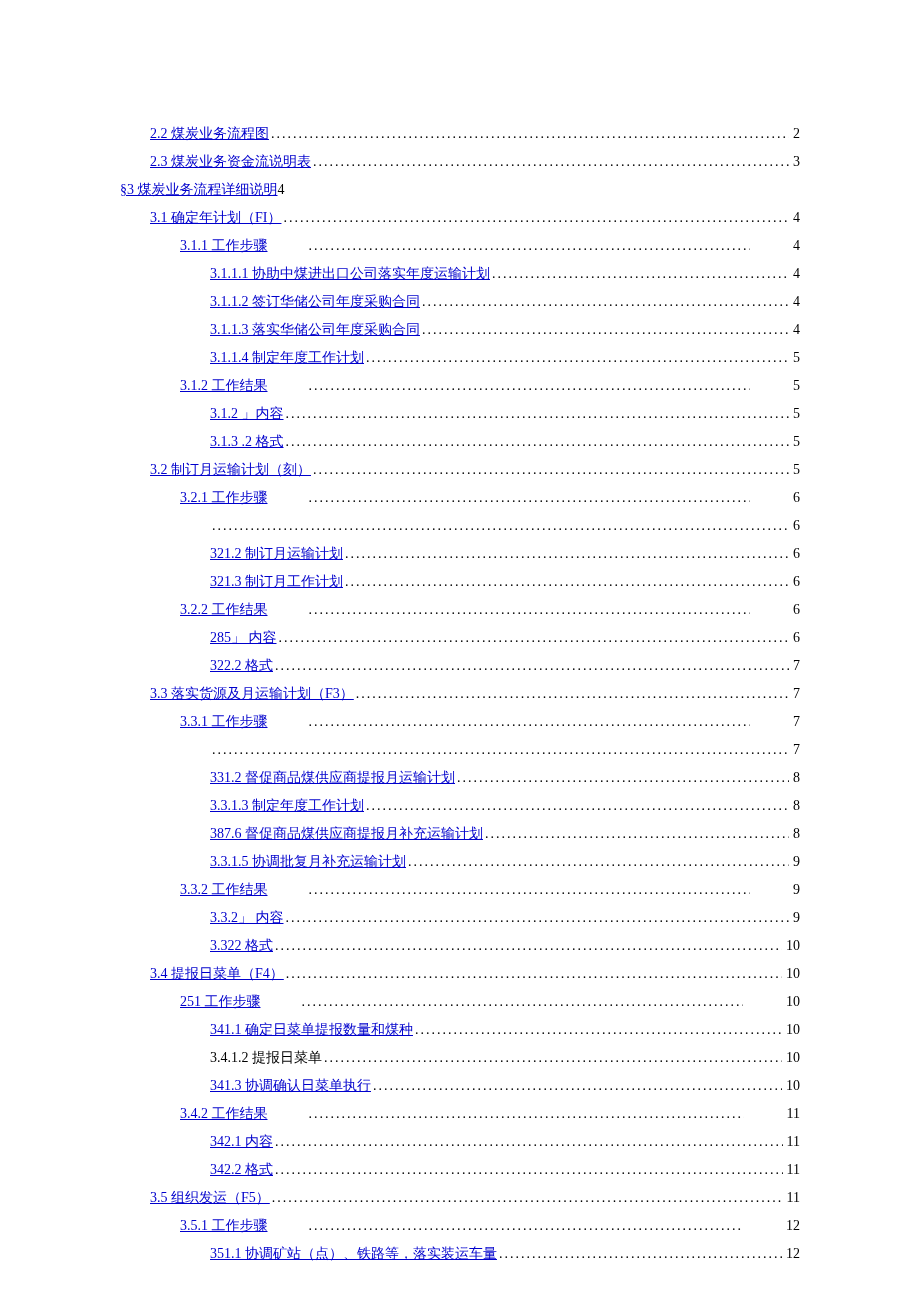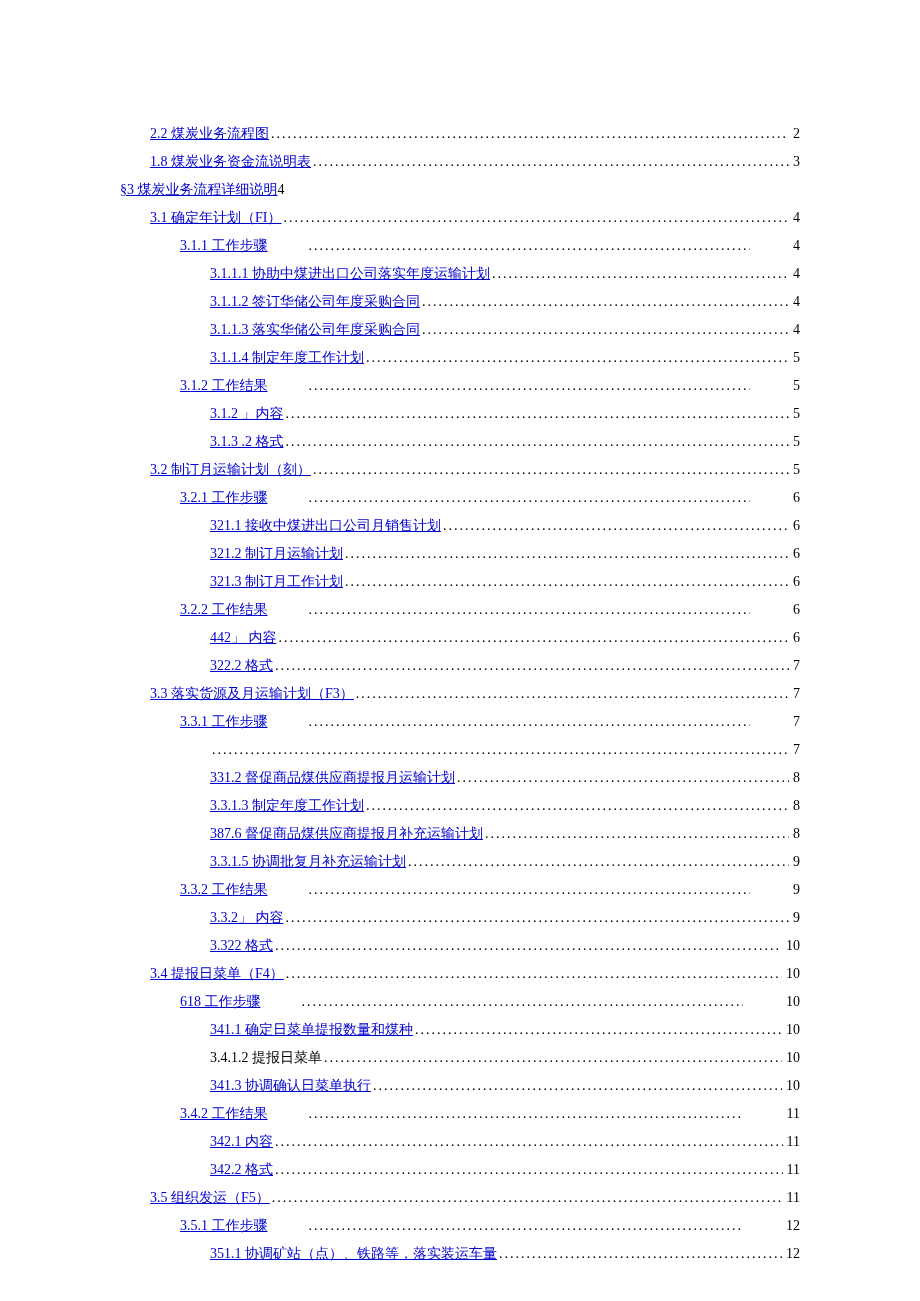--- a/index.html
+++ b/index.html
@@ -59,21 +59,21 @@
 </head>
 <body>
 
 <div id="toc-root">
     <div class="toc-line ind1">
       <span class="toc-text">2.2  煤炭业务流程图</span>
       <span class="dots"></span>
       <span class="pageno">2</span>
     </div>
     <div class="toc-line ind1">
-      <span class="toc-text">1.8  煤炭业务资金流说明表</span>
+      <span class="toc-text">2.3  煤炭业务资金流说明表</span>
       <span class="dots"></span>
       <span class="pageno">3</span>
     </div>
     <div class="toc-line ind0">
       <span class="toc-text">§3 煤炭业务流程详细说明</span>
       <span class="inlinepage"> 4</span>
     </div>
     <div class="toc-line ind1">
       <span class="toc-text">3.1  确定年计划（FI）</span>
       <span class="dots"></span>
@@ -123,41 +123,40 @@
       <span class="toc-text">3.2  制订月运输计划（刻）</span>
       <span class="dots"></span>
       <span class="pageno">5</span>
     </div>
     <div class="toc-line ind2">
       <span class="toc-text">3.2.1  工作步骤</span>
       <span class="dots"></span>
       <span class="pageno">6</span>
     </div>
     <div class="toc-line ind3">
-      <span class="toc-text">321.1    接收中煤进出口公司月销售计划</span>
       <span class="dots"></span>
       <span class="pageno">6</span>
     </div>
     <div class="toc-line ind3">
       <span class="toc-text">321.2    制订月运输计划</span>
       <span class="dots"></span>
       <span class="pageno">6</span>
     </div>
     <div class="toc-line ind3">
       <span class="toc-text">321.3    制订月工作计划</span>
       <span class="dots"></span>
       <span class="pageno">6</span>
     </div>
     <div class="toc-line ind2">
       <span class="toc-text">3.2.2 工作结果</span>
       <span class="dots"></span>
       <span class="pageno">6</span>
     </div>
     <div class="toc-line ind3">
-      <span class="toc-text">442」 内容</span>
+      <span class="toc-text">285」 内容</span>
       <span class="dots"></span>
       <span class="pageno">6</span>
     </div>
     <div class="toc-line ind3">
       <span class="toc-text">322.2 格式</span>
       <span class="dots"></span>
       <span class="pageno">7</span>
     </div>
     <div class="toc-line ind1">
       <span class="toc-text">3.3 落实货源及月运输计划（F3）</span>
@@ -207,21 +206,21 @@
       <span class="toc-text">3.322 格式</span>
       <span class="dots"></span>
       <span class="pageno">10</span>
     </div>
     <div class="toc-line ind1">
       <span class="toc-text">3.4 提报日菜单（F4）</span>
       <span class="dots"></span>
       <span class="pageno">10</span>
     </div>
     <div class="toc-line ind2">
-      <span class="toc-text">618 工作步骤</span>
+      <span class="toc-text">251 工作步骤</span>
       <span class="dots"></span>
       <span class="pageno">10</span>
     </div>
     <div class="toc-line ind3">
       <span class="toc-text">341.1 确定日菜单提报数量和煤种</span>
       <span class="dots"></span>
       <span class="pageno">10</span>
     </div>
     <div class="toc-line ind3">
       <span class="toc-text nolink">3.4.1.2 提报日菜单</span>

